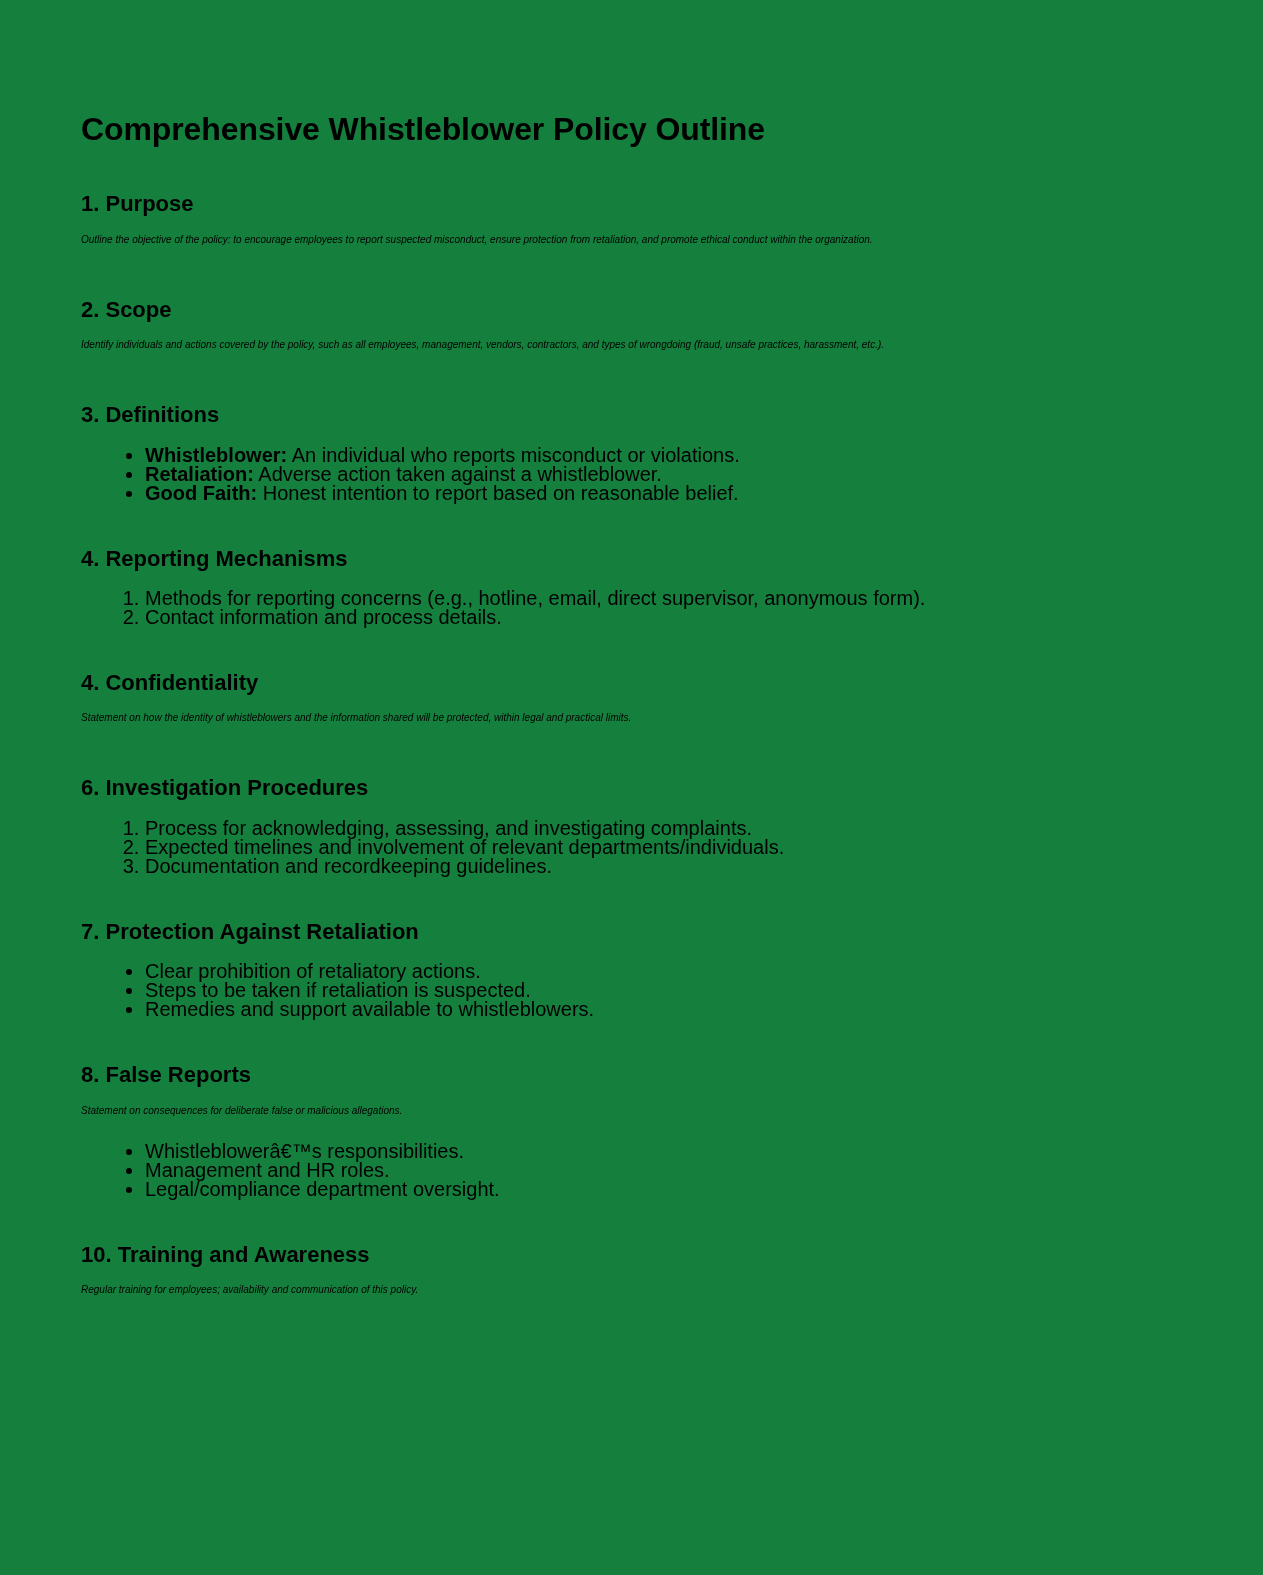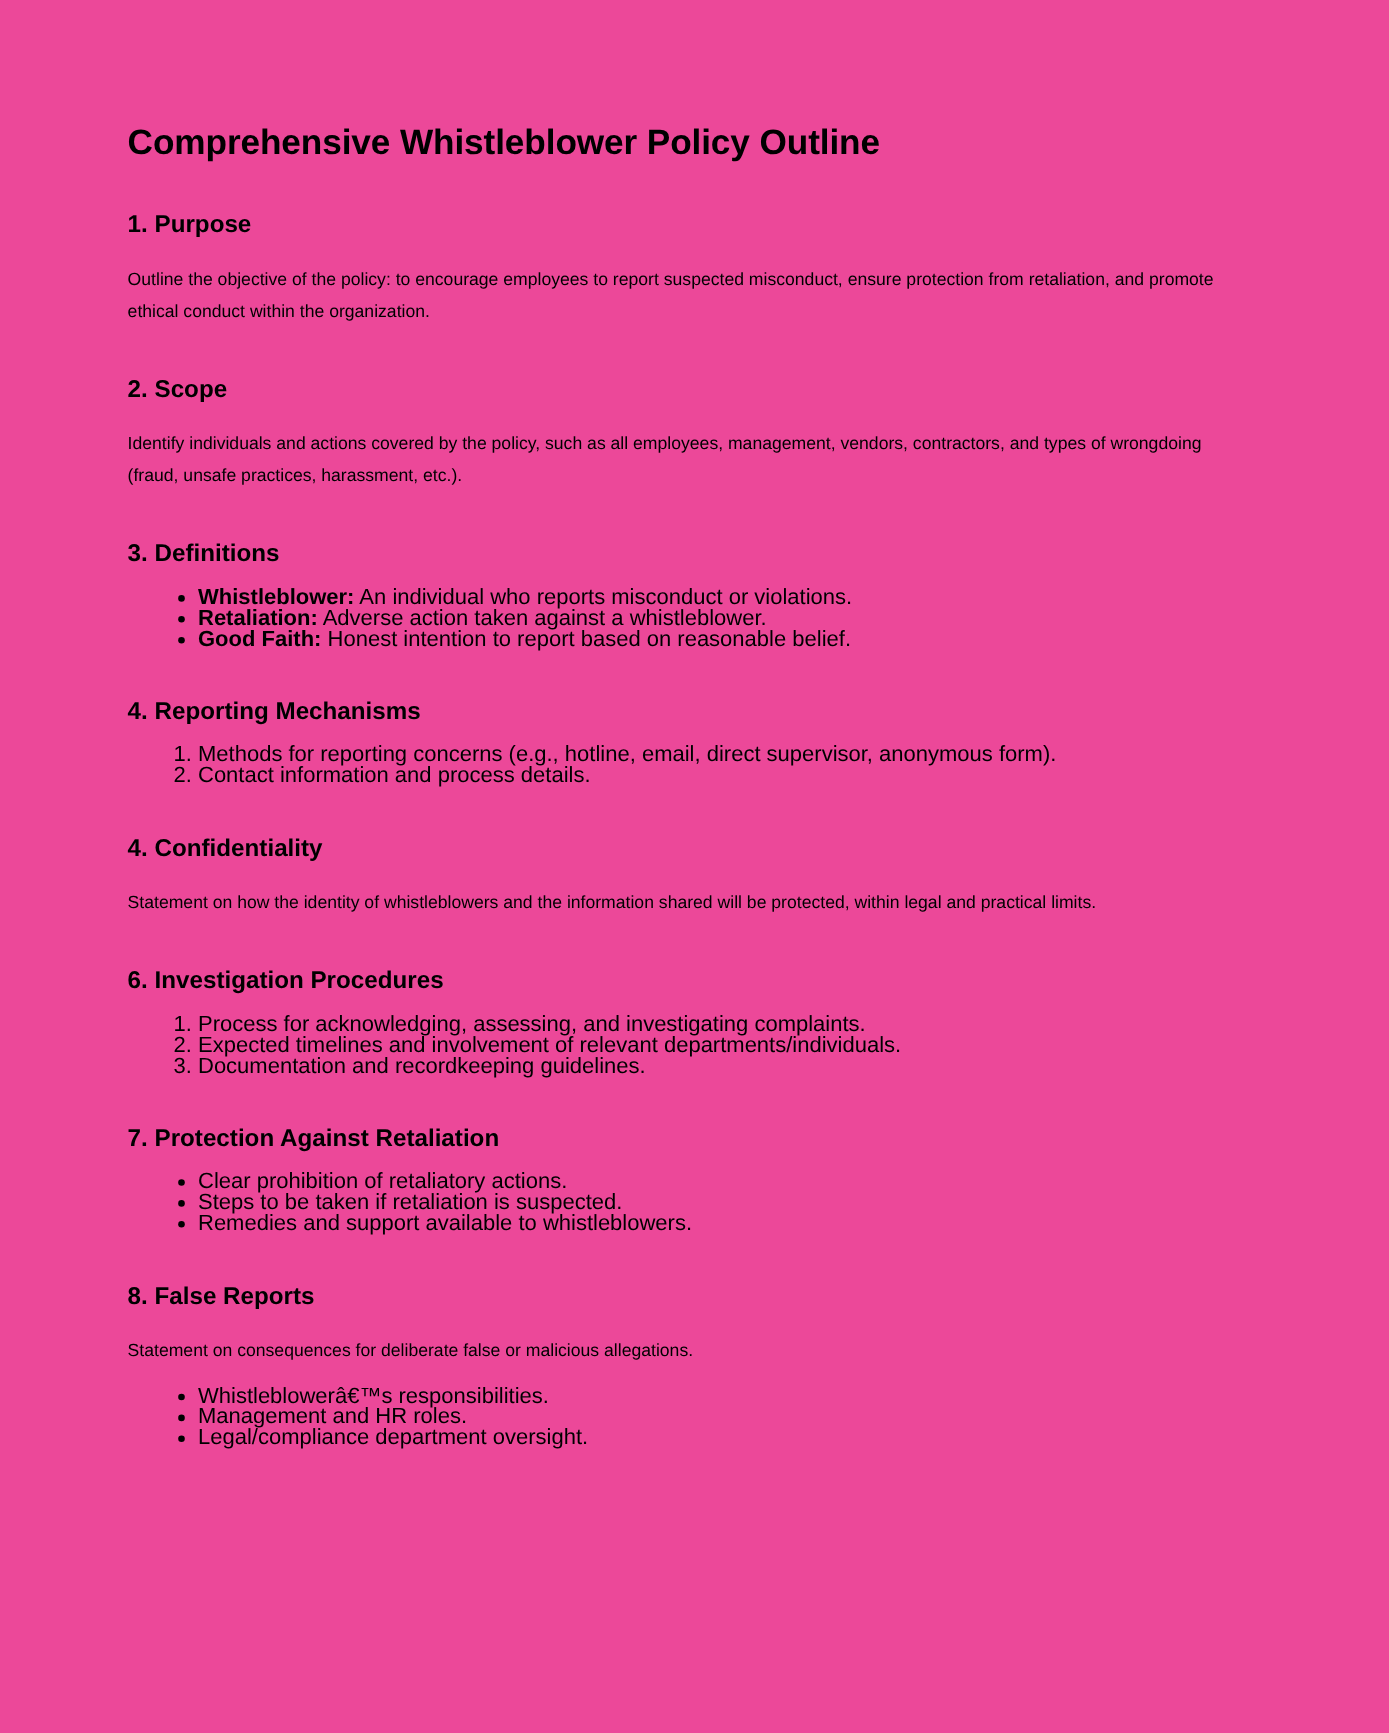--- a/index.html
+++ b/index.html
@@ -12,47 +12,48 @@
     width: 1263px;
     height: 1575px;
     font-family: "Liberation Sans", sans-serif;
     color: #000000;
     -webkit-font-smoothing: none;
   }
   .page {
     position: relative;
     width: 1263px;
     height: 1575px;
-    background: #ec4899;
+    background: #15803d;
     box-sizing: border-box;
-    padding: 96px 132px 0 116px;
+    padding: 96px 132px 0 81px;
   }
   .doc-title {
     font-size: 32px;
     font-weight: bold;
     line-height: 1.2;
     margin: 0 0 0 0;
     padding-top: 14px;
     letter-spacing: -0.1px;
   }
   .section {
     margin: 0;
   }
   h2.section-heading {
     font-size: 22px;
     font-weight: bold;
     line-height: 1.2;
     margin: 43px 0 0 0;
   }
   p.section-text {
-    font-size: 16px;
+    font-size: 10px;
     font-weight: normal;
     line-height: 29px;
-    margin: 22px 0 0 0;
+    margin: 7px 0 0 0;
     max-width: 1036px;
+    font-style: italic;
   }
   ul.section-list,
   ol.section-list {
     font-size: 20px;
     line-height: 19px;
     margin: 17px 0 0 0;
     padding-left: 64px;
     max-width: 1000px;
   }
   ul.section-list { list-style-type: disc; }
@@ -124,15 +125,19 @@
         <h2 class="section-heading">8. False Reports</h2>
         <p class="section-text">Statement on consequences for deliberate false or malicious allegations.</p>
       </div>
       <div class="section">
         <ul class="section-list">
           <li><span class="term-rest">Whistleblowerâ€™s responsibilities.</span></li>
           <li><span class="term-rest">Management and HR roles.</span></li>
           <li><span class="term-rest">Legal/compliance department oversight.</span></li>
         </ul>
       </div>
+      <div class="section">
+        <h2 class="section-heading">10. Training and Awareness</h2>
+        <p class="section-text">Regular training for employees; availability and communication of this policy.</p>
+      </div>
     </div>
 
 </div>
 
 </body></html>

